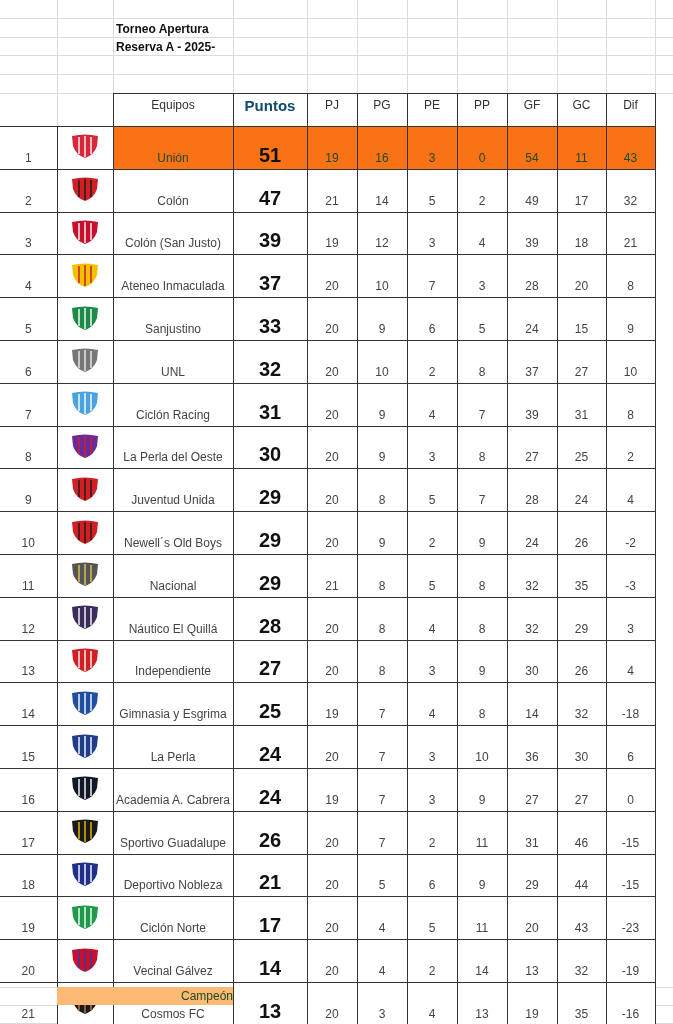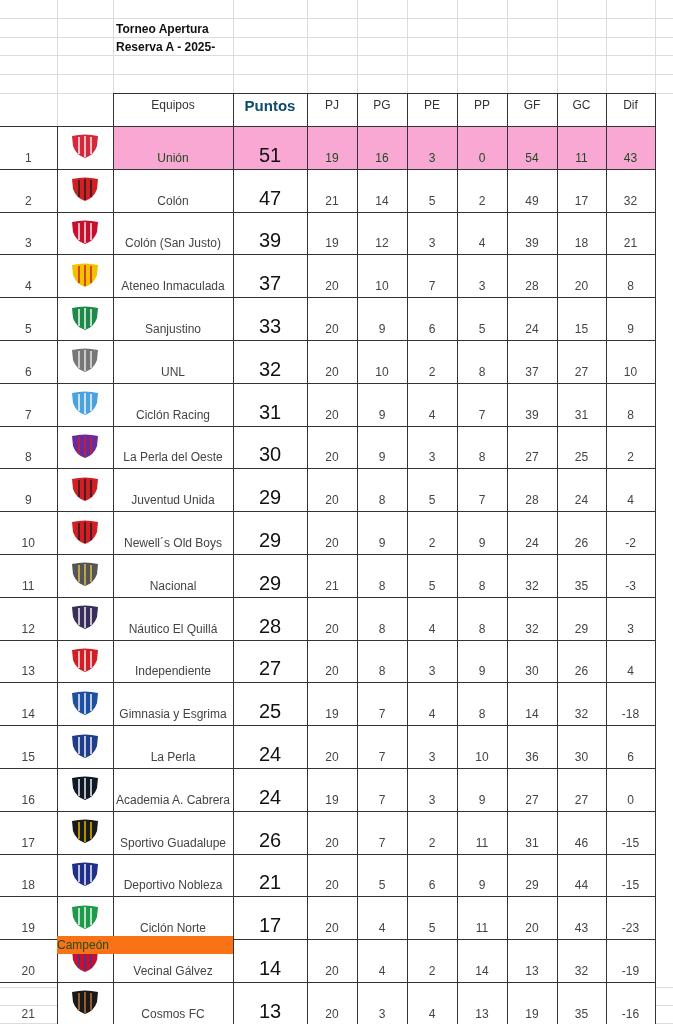--- a/index.html
+++ b/index.html
@@ -14,28 +14,28 @@
 
     table.standings { position: absolute; left: 0; top: 93px; border-collapse: collapse; table-layout: fixed; }
     table.standings td { padding: 0; height: 37.8px; font-size: 12px; color: #444;
                          text-align: center; vertical-align: bottom; padding-bottom: 4px; }
     table.standings tr.head td { height: 22px; vertical-align: middle; padding-bottom: 10px; color: #333;
                                  border: 1px solid #333; background: #fff; }
     table.standings tr.head td.blank { border: none; background: transparent; }
     table.standings tr.team td.b { border: 1px solid #333; background: #fff; }
     table.standings tr.team td.pos { border-top: 1px solid #333; border-bottom: 1px solid #333; background: transparent; }
     table.standings tr.team td.logo { border: 1px solid #333; vertical-align: middle; padding-bottom: 0; background: #fff; }
-    table.standings tr.team.champion td.b { background: #f9a8d4; color: #1d4a22; }
+    table.standings tr.team.champion td.b { background: #f97316; color: #1d4a22; }
     table.standings tr.team.champion td.pts { color: #111; }
-    td.pts { font-size: 20px !important; font-weight: normal; color: #111 !important; padding-bottom: 2px !important; }
+    td.pts { font-size: 20px !important; font-weight: bold; color: #111 !important; padding-bottom: 2px !important; }
     td.name { white-space: nowrap; }
     .crest { display: inline-block; width: 30px; height: 26px; }
 
-    .legend { position: absolute; left: 57px; top: 936px; width: 176px; height: 18px;
-              background: #f97316; color: #1d4a22; font-size: 12px; text-align: left; line-height: 18px; }
+    .legend { position: absolute; left: 57px; top: 987px; width: 176px; height: 18px;
+              background: #fdba74; color: #1d4a22; font-size: 12px; text-align: right; line-height: 18px; }
   </style>
 </head>
 <body>
 
 <div class="sheet">
 
   <div class="grid-v" style="left:57px"></div>
   <div class="grid-v" style="left:113px"></div>
   <div class="grid-v" style="left:233px"></div>
   <div class="grid-v" style="left:307px"></div>

